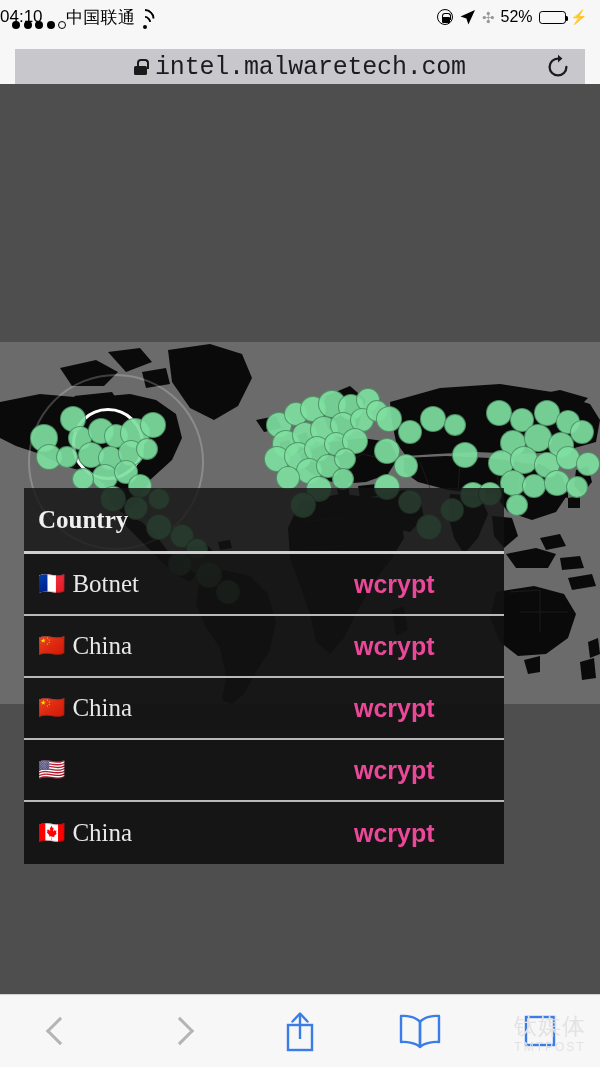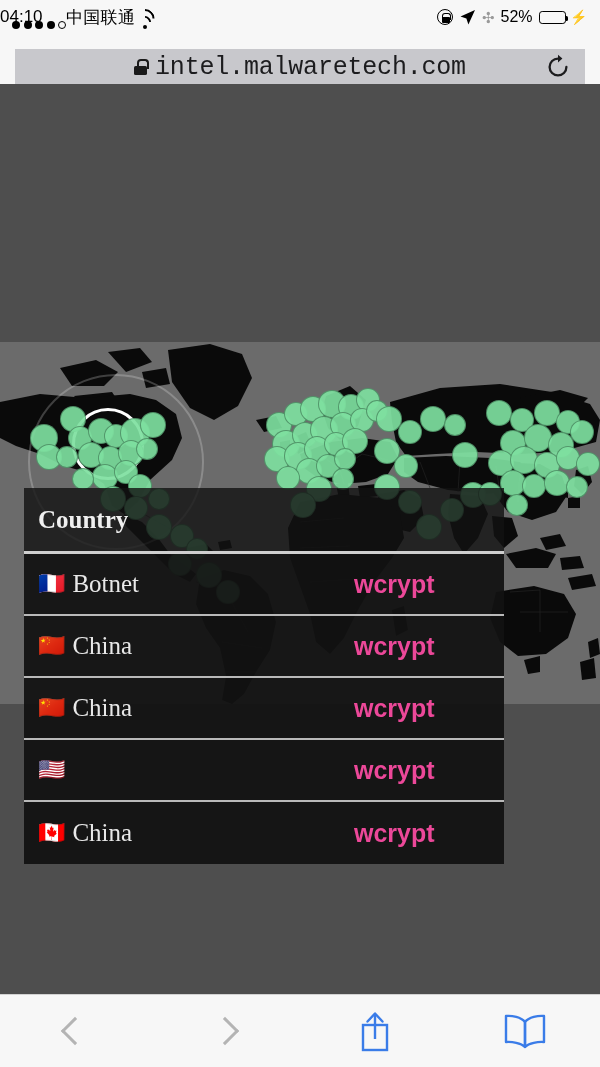--- a/index.html
+++ b/index.html
@@ -438,15 +438,24 @@
         <line x1="18" y1="4" x2="18" y2="29" stroke="#3a7ce8" stroke-width="2.4"></line>
         <path d="M10.5 11.5 L18 3.5 L25.5 11.5" fill="none" stroke="#3a7ce8" stroke-width="2.4" stroke-linecap="round" stroke-linejoin="round"></path>
       </svg>
     </div>
     <div class="tb-btn">
       <svg width="44" height="36" viewBox="0 0 44 36">
         <path d="M22 9 C18 4 9 2.5 3 3 L3 29 C9 28.5 18 30 22 34 Z" fill="none" stroke="#3a7ce8" stroke-width="2.4" stroke-linejoin="round"></path>
         <path d="M22 9 C26 4 35 2.5 41 3 L41 29 C35 28.5 26 30 22 34 Z" fill="none" stroke="#3a7ce8" stroke-width="2.4" stroke-linejoin="round"></path>
       </svg>
     </div>
+    <div class="tb-btn">
+      <svg width="34" height="34" viewBox="0 0 34 34">
+        <rect x="3" y="3" width="28" height="28" fill="none" stroke="#3a7ce8" stroke-width="2.4"></rect>
+      </svg>
+      <div class="watermark">
+        <span class="wm-cn">钛媒体</span>
+        <span class="wm-en">TMTPOST</span>
+      </div>
+    </div>
   </div>
 
 </div>
 
 </body></html>

